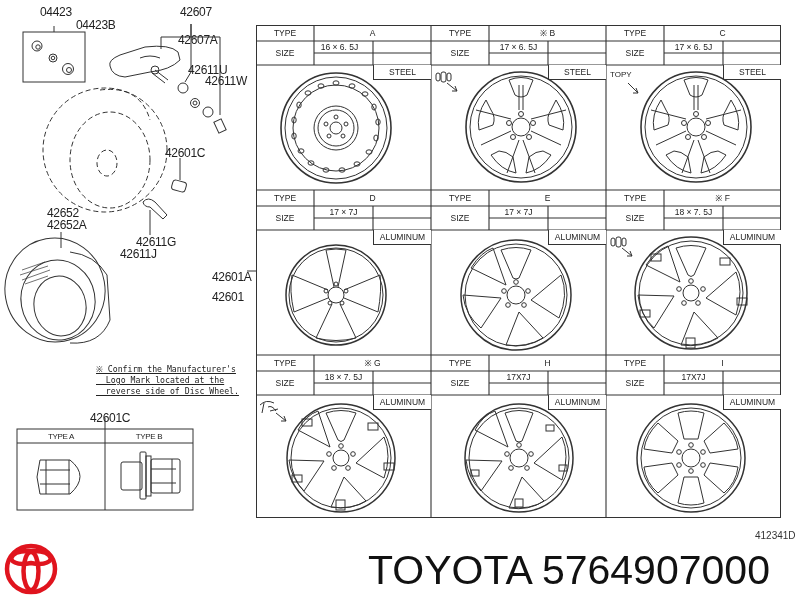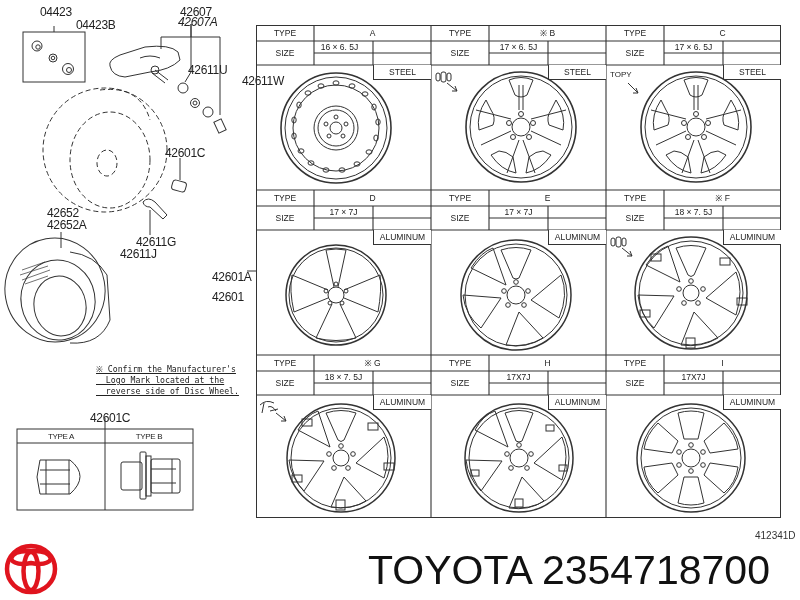--- a/index.html
+++ b/index.html
@@ -15,23 +15,23 @@
   .code { position:absolute; left:755px; top:530px; font-size:10px; color:#333; font-family:"Liberation Sans", sans-serif; }
 </style>
 </head>
 <body>
 
 <div>
 
   <div class="lbl" style="left:40px;top:7px;">04423</div>
   <div class="lbl" style="left:40px;top:20px;padding-left:36px;">04423B</div>
   <div class="lbl" style="left:180px;top:7px;">42607</div>
-  <div class="lbl" style="left:178px;top:17px;font-style:italic;">42607A</div>
+  <div class="lbl" style="left:178px;top:35px;">42607A</div>
   <div class="lbl" style="left:188px;top:65px;">42611U</div>
-  <div class="lbl" style="left:205px;top:76px;margin-left:37px;">42611W</div>
+  <div class="lbl" style="left:205px;top:76px;">42611W</div>
   <div class="lbl" style="left:165px;top:148px;">42601C</div>
   <div class="lbl" style="left:47px;top:208px;">42652</div>
   <div class="lbl" style="left:47px;top:220px;">42652A</div>
   <div class="lbl" style="left:136px;top:237px;">42611G</div>
   <div class="lbl" style="left:120px;top:249px;">42611J</div>
   <div class="lbl" style="left:212px;top:260px;margin-top:32px;">42601</div>
   <div class="lbl" style="left:212px;top:272px;">42601A</div>
 
   <svg width="256" height="530" viewBox="0 0 256 530">
     <g fill="none" stroke="#333" stroke-width="1">
@@ -431,13 +431,13 @@
 <div class="code">412341D</div>
 
 <svg width="60" height="60" viewBox="0 0 60 60" style="left:3px;top:540px;">
   <g fill="none" stroke="#e0141e" stroke-width="4.5">
     <ellipse cx="28" cy="29" rx="24" ry="23"></ellipse>
     <ellipse cx="28" cy="31" rx="7.5" ry="19"></ellipse>
     <path d="M 8 19 Q 10 10 28 11 Q 46 10 48 19 Q 44 26 28 23 Q 12 26 8 19 Z"></path>
   </g>
 </svg>
 
-<div class="brand-text">TOYOTA 2354718700</div>
+<div class="brand-text">TOYOTA 5764907000</div>
 
 </body></html>

